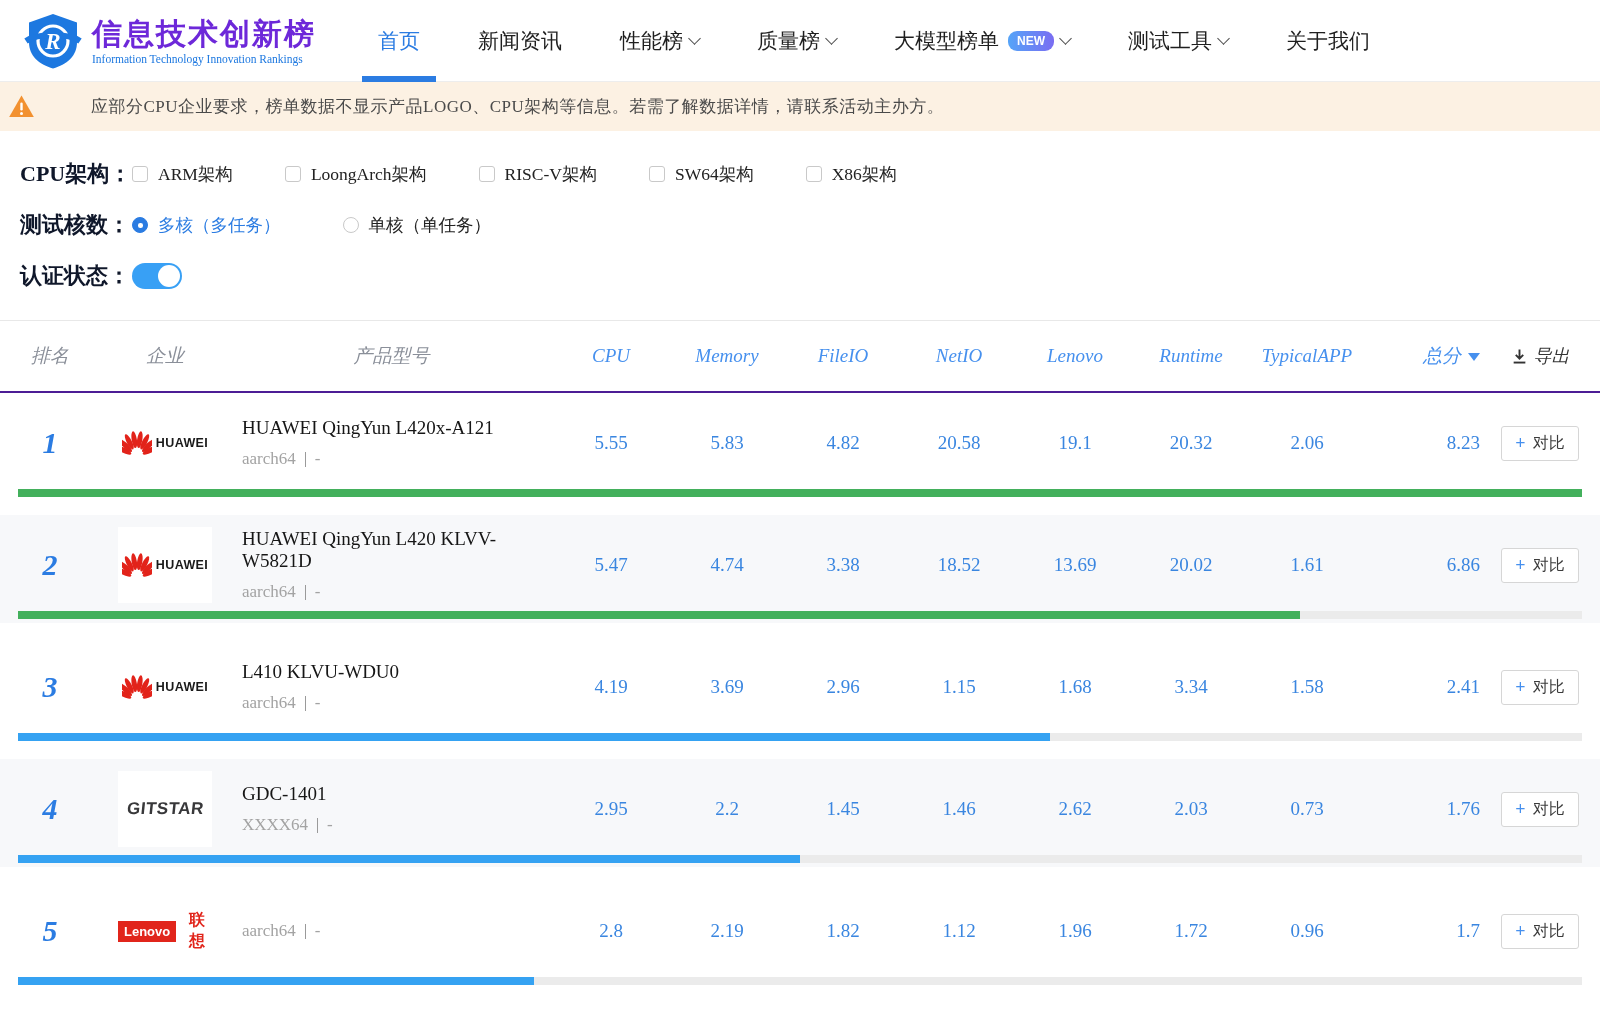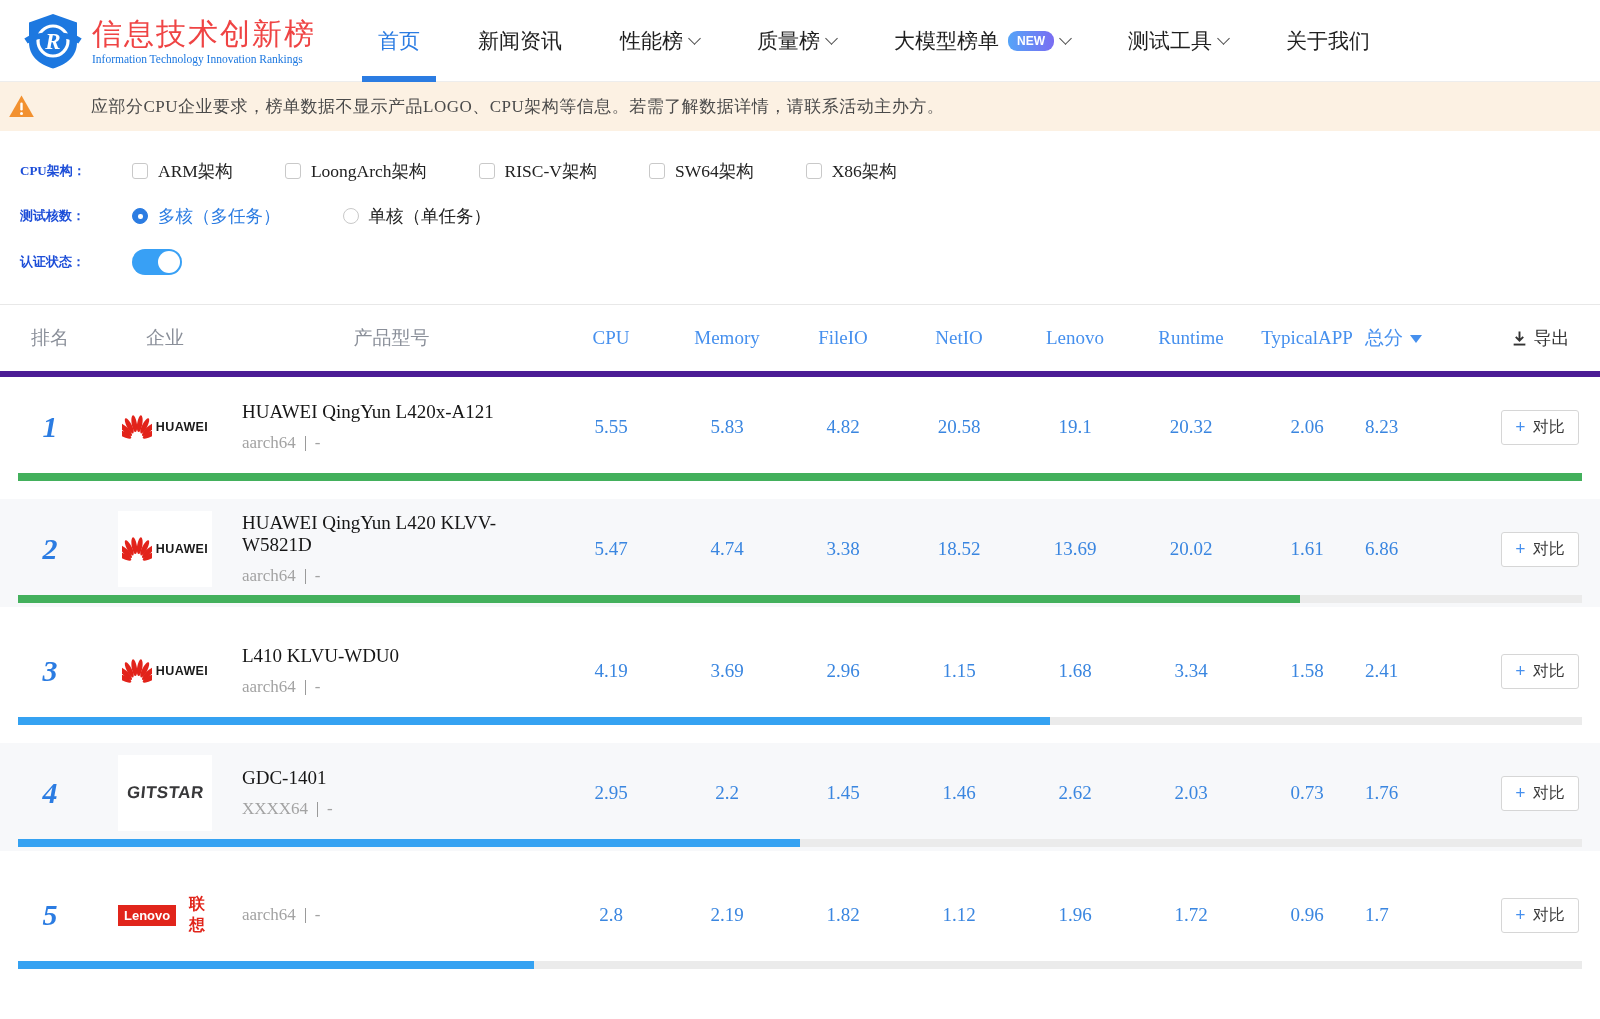--- a/index.html
+++ b/index.html
@@ -7,56 +7,56 @@
     width: 1600px; height: 1019px; overflow: hidden;
     background: #fff;
     font-family: "Liberation Serif", "DejaVu Serif", serif;
     color: #1f1f1f;
   }
   
   .topnav { display:flex; align-items:center; height:82px; padding:0 24px; border-bottom:1px solid #ededed; background:#fff; }
   .brand { display:flex; align-items:center; gap:10px; min-width:320px; }
   .brand-shield svg { display:block; }
   .brand-text { display:flex; flex-direction:column; }
-  .brand-title { font-size:30px; font-weight:normal; color:#ef4444; letter-spacing:2px; line-height:1.1; }
+  .brand-title { font-size:30px; font-weight:bold; color:#6d28d9; letter-spacing:2px; line-height:1.1; }
   .brand-sub { font-size:11.5px; font-weight:normal; color:#1d78e0; margin-top:3px; }
   .nav-menu { display:flex; align-items:stretch; gap:58px; margin-left:34px; height:82px; }
   .nav-item { position:relative; display:flex; align-items:center; gap:7px; font-size:21px; color:#1f1f1f; cursor:pointer; }
   .nav-item.active .nav-label { color:#2b7ce2; }
   .nav-item.active::after { content:""; position:absolute; left:-16px; right:-16px; bottom:0; height:6px; background:#2b7ce2; }
   .chev { width:9px; height:9px; border-right:1.6px solid #4a4a4a; border-bottom:1.6px solid #4a4a4a; transform:rotate(45deg); margin-top:-5px; }
   .badge-new { position:relative; font-family:"Liberation Sans", sans-serif; font-size:12px; font-weight:bold; color:#fff; background:linear-gradient(90deg,#55a4f8,#7a6df2); padding:3px 9px; border-radius:9px; margin-left:2px; }
   .badge-new::before { content:""; position:absolute; left:-3px; top:50%; width:8px; height:8px; margin-top:-4px; background:#55a4f8; transform:rotate(45deg); border-radius:2px; z-index:-1; }
   
   .notice { display:flex; align-items:center; height:49px; background:#fcf1e3; }
   .notice-icon { margin-left:8px; display:flex; }
   .notice-text { margin-left:56px; font-size:17px; color:#4a4a4a; letter-spacing:0.5px; }
   
   .filters { padding:28px 20px 8px; }
   .filter-row { display:flex; align-items:center; margin-bottom:21px; }
-  .filter-label { width:112px; font-size:13px; font-weight:bold; color:#1d4ed8; flex:none; }
+  .filter-label { width:112px; font-size:22px; font-weight:bold; color:#0f172a; flex:none; }
   .cb-opt { display:flex; align-items:center; margin-right:52px; font-size:17.5px; color:#222; cursor:pointer; }
   .cb { width:16px; height:16px; border:1px solid #c9c9c9; border-radius:3px; background:#fff; margin-right:10px; flex:none; }
   .rd-opt { display:flex; align-items:center; margin-right:62px; font-size:17.5px; color:#222; cursor:pointer; }
   .rd { width:16px; height:16px; border:1px solid #c9c9c9; border-radius:50%; background:#fff; margin-right:10px; position:relative; flex:none; }
   .rd-opt.sel { color:#2b7ce2; }
   .rd-opt.sel .rd { background:#2b7ce2; border-color:#2b7ce2; }
   .rd-opt.sel .rd::after { content:""; position:absolute; left:5px; top:5px; width:4.5px; height:4.5px; border-radius:50%; background:#fff; }
   .toggle { width:50px; height:26px; border-radius:13px; background:#cfd3d9; position:relative; cursor:pointer; }
   .toggle.on { background:#38a0f5; }
   .toggle .knob { position:absolute; top:2px; left:2px; width:22px; height:22px; border-radius:50%; background:#fff; }
   .toggle.on .knob { left:auto; right:2px; }
   .sep { height:1px; background:#e8e8e8; }
   
-  .thead { display:flex; align-items:center; height:72px; border-bottom:6px solid #4c1d95; font-size:19px; color:#8a8f99; }
+  .thead { display:flex; align-items:center; height:72px; border-bottom:2px solid #4c1d95; font-size:19px; color:#8a8f99;font-style:italic; }
   .c-rank { width:100px; text-align:center; flex:none; }
   .c-comp { width:130px; text-align:center; flex:none; }
   .c-prod { flex:1; text-align:center; }
   .c-met  { width:116px; text-align:center; flex:none; }
-  .c-total{ width:115px; text-align:left; flex:none; }
+  .c-total{ width:115px; text-align:right; flex:none; }
   .c-act  { width:120px; display:flex; align-items:center; justify-content:center; flex:none; }
   .th-met { color:#4690ee; }
   .th-total { color:#4690ee; cursor:pointer; }
   .caret-down { display:inline-block; width:0; height:0; border-left:6px solid transparent; border-right:6px solid transparent; border-top:8px solid #4690ee; margin-left:7px; vertical-align:1px; }
   .th-export { color:#333; display:flex; align-items:center; gap:6px; cursor:pointer; font-size:18px; }
   
   .trow-wrap { margin-bottom:14px; padding-bottom:4px; }
   .trow-wrap.alt { background:#f7f8fa; }
   .trow { display:flex; align-items:center; min-height:96px; padding-top:4px; }
   .rank { font-size:30px; font-style:italic; font-weight:bold; color:#2b7ce2; }

